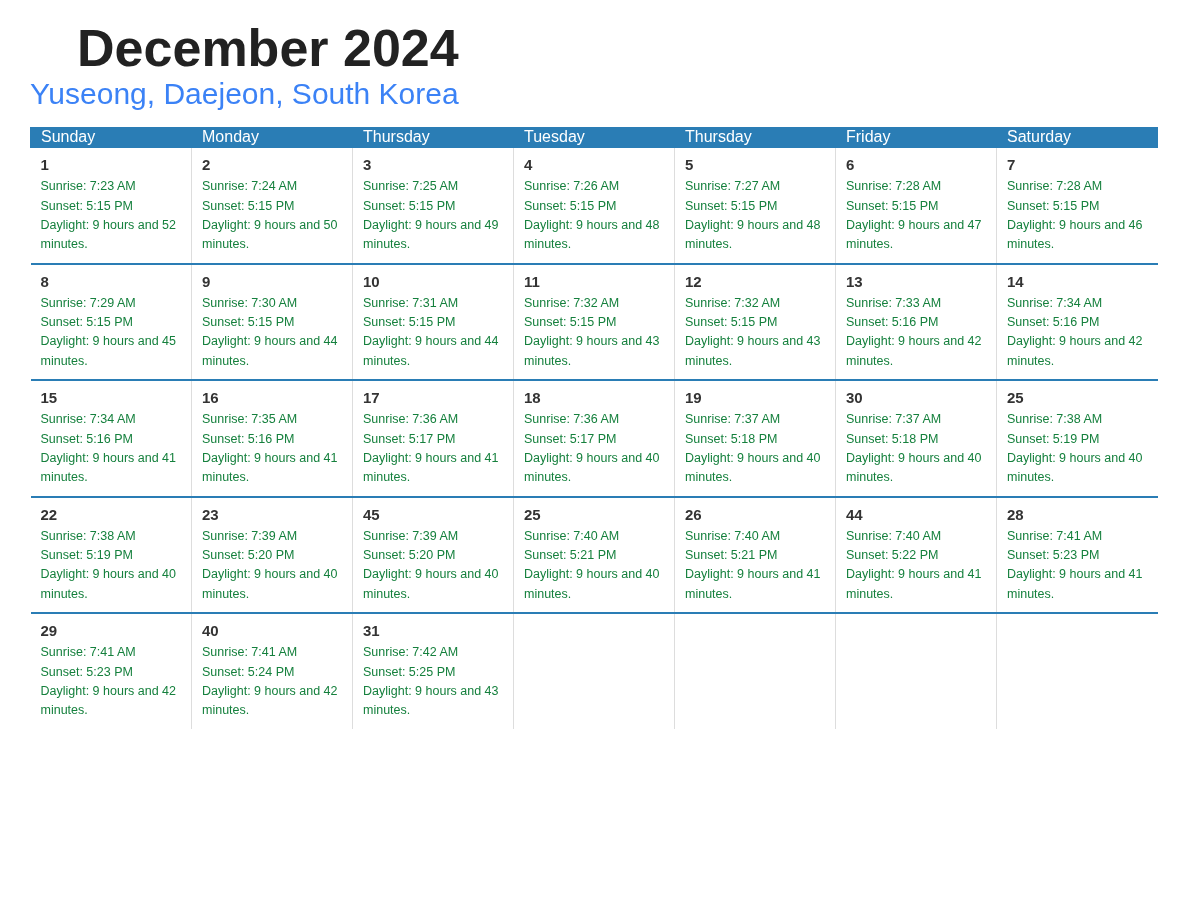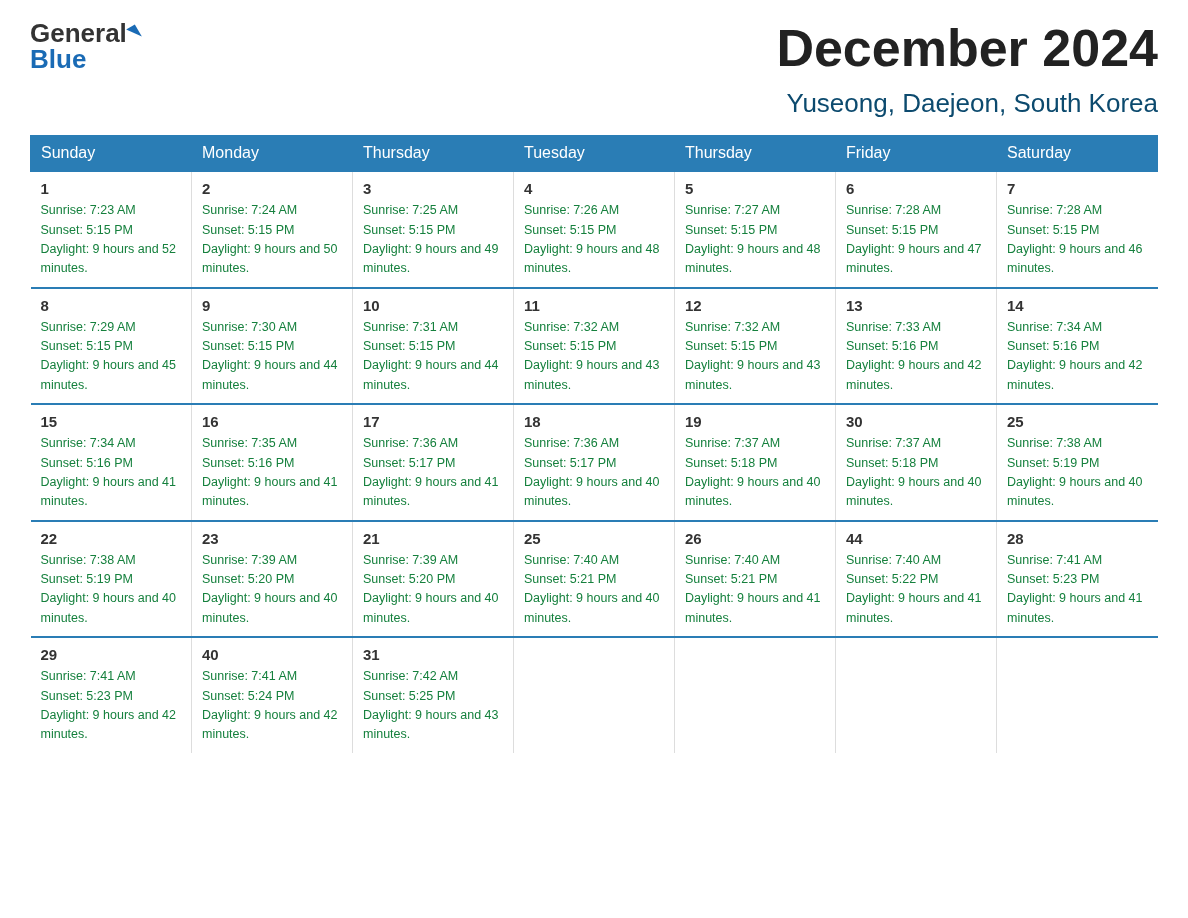--- a/index.html
+++ b/index.html
@@ -51,37 +51,37 @@
     .title-section {
       text-align: right;
     }
     .month-title {
       font-size: 52px;
       font-weight: bold;
       color: #222;
       line-height: 1.1;
     }
     .location-title {
-      font-size: 26px;
-      color: #0c4a6e;
-      margin-top: 11px;
+      font-size: 30px;
+      color: #3b82f6;
+      margin-top: 0;
     }
     table {
       width: 100%;
       border-collapse: collapse;
       table-layout: fixed;
     }
     thead tr {
       background-color: #2a7db5;
     }
     thead th {
       color: #fff;
       font-size: 16px;
       font-weight: normal;
-      padding: 8px 10px;
+      padding: 0 10px;
       text-align: left;
       border: 1px solid #2a7db5;
     }
     tbody tr {
       border-top: 2px solid #2a7db5;
     }
     tbody td {
       vertical-align: top;
       padding: 8px 10px;
       font-size: 13px;
@@ -104,27 +104,20 @@
       color: #15803d;
     }
     .empty-cell {
       background: #fff;
     }
   </style>
 </head>
 <body>
 
 <div class="header">
-  <div class="logo">
-    <div class="logo-row">
-      <span class="logo-text-general">General</span>
-      <span class="logo-arrow"></span>
-    </div>
-    <span class="logo-text-blue">Blue</span>
-  </div>
   <div class="title-section">
     <div class="month-title">December 2024</div>
     <div class="location-title">Yuseong, Daejeon, South Korea</div>
   </div>
 </div>
 
 <table>
   <thead>
     <tr>
     <th>Sunday</th>
@@ -183,21 +176,21 @@
         <td><span class="day-num">30</span>
 <span class="day-info">Sunrise: 7:37 AM<br>Sunset: 5:18 PM<br>Daylight: 9 hours and 40 minutes.</span></td>
         <td><span class="day-num">25</span>
 <span class="day-info">Sunrise: 7:38 AM<br>Sunset: 5:19 PM<br>Daylight: 9 hours and 40 minutes.</span></td>
       </tr>
       <tr>
         <td><span class="day-num">22</span>
 <span class="day-info">Sunrise: 7:38 AM<br>Sunset: 5:19 PM<br>Daylight: 9 hours and 40 minutes.</span></td>
         <td><span class="day-num">23</span>
 <span class="day-info">Sunrise: 7:39 AM<br>Sunset: 5:20 PM<br>Daylight: 9 hours and 40 minutes.</span></td>
-        <td><span class="day-num">21</span>
+        <td><span class="day-num">45</span>
 <span class="day-info">Sunrise: 7:39 AM<br>Sunset: 5:20 PM<br>Daylight: 9 hours and 40 minutes.</span></td>
         <td><span class="day-num">25</span>
 <span class="day-info">Sunrise: 7:40 AM<br>Sunset: 5:21 PM<br>Daylight: 9 hours and 40 minutes.</span></td>
         <td><span class="day-num">26</span>
 <span class="day-info">Sunrise: 7:40 AM<br>Sunset: 5:21 PM<br>Daylight: 9 hours and 41 minutes.</span></td>
         <td><span class="day-num">44</span>
 <span class="day-info">Sunrise: 7:40 AM<br>Sunset: 5:22 PM<br>Daylight: 9 hours and 41 minutes.</span></td>
         <td><span class="day-num">28</span>
 <span class="day-info">Sunrise: 7:41 AM<br>Sunset: 5:23 PM<br>Daylight: 9 hours and 41 minutes.</span></td>
       </tr>

